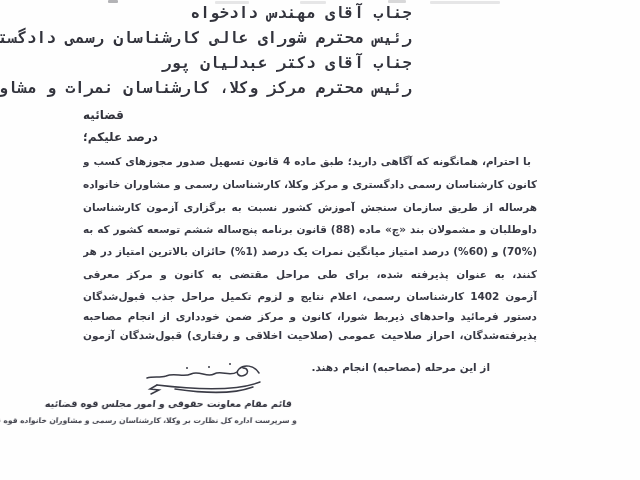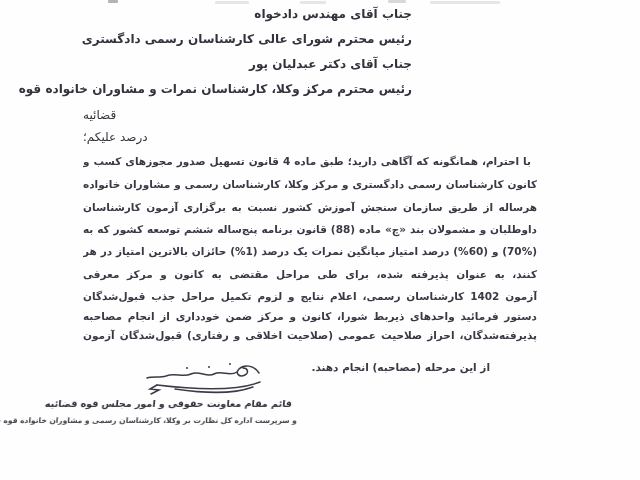--- a/index.html
+++ b/index.html
@@ -8,24 +8,24 @@
     background:#fdfdfd;
     font-family:"DejaVu Sans", sans-serif;
   }
   .page{position:absolute;inset:0;background:#fefefe;}
   .txt{
     position:absolute;direction:rtl;color:#32333c;
     filter:blur(0.3px);
     white-space:nowrap;
   }
   .recipient{
-    right:228px;font-size:12px;font-weight:700;height:17px;line-height:17px;
+    right:228px;font-size:16px;font-weight:700;height:17px;line-height:17px;font-family:Liberation Mono, monospace;
   }
   .leftbit{
-    left:83px;font-size:12px;font-weight:400;height:17px;line-height:17px;
+    left:83px;font-size:12px;font-weight:700;height:17px;line-height:17px;
   }
   .bodyline{
     left:83px;width:454px;font-size:10.5px;font-weight:600;
     height:16px;line-height:16px;overflow:hidden;
     text-align:justify;text-align-last:justify;
     white-space:normal;
     color:#383944;
   }
   .bodyline.first{padding-right:6px;width:448px;}
   .lastline{

